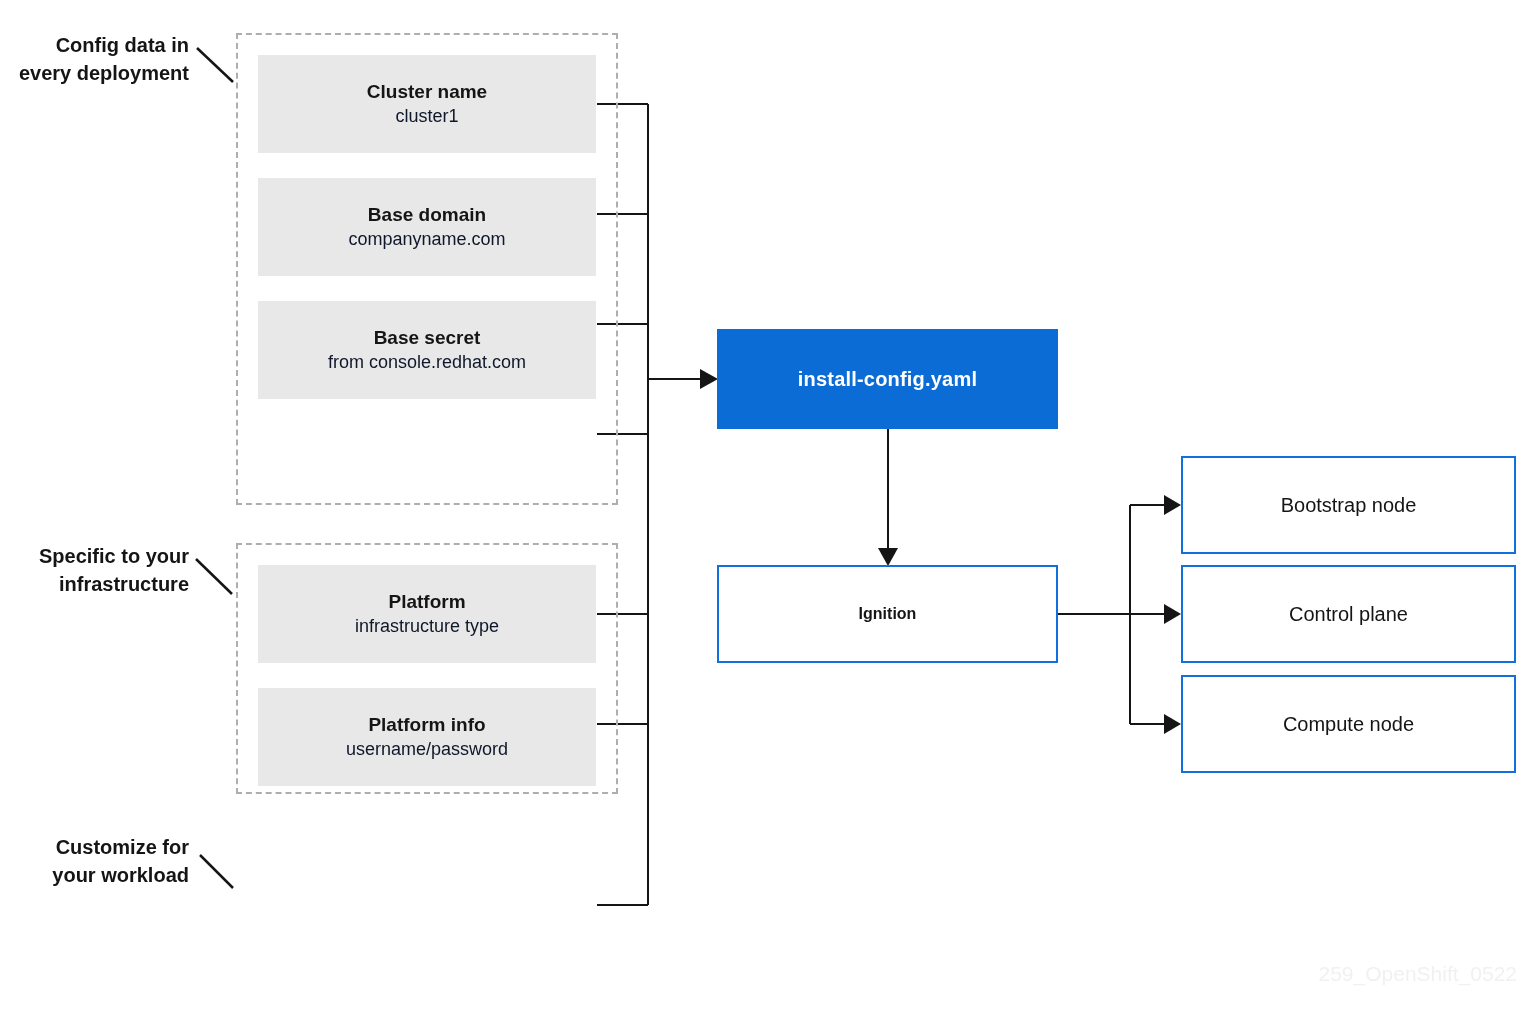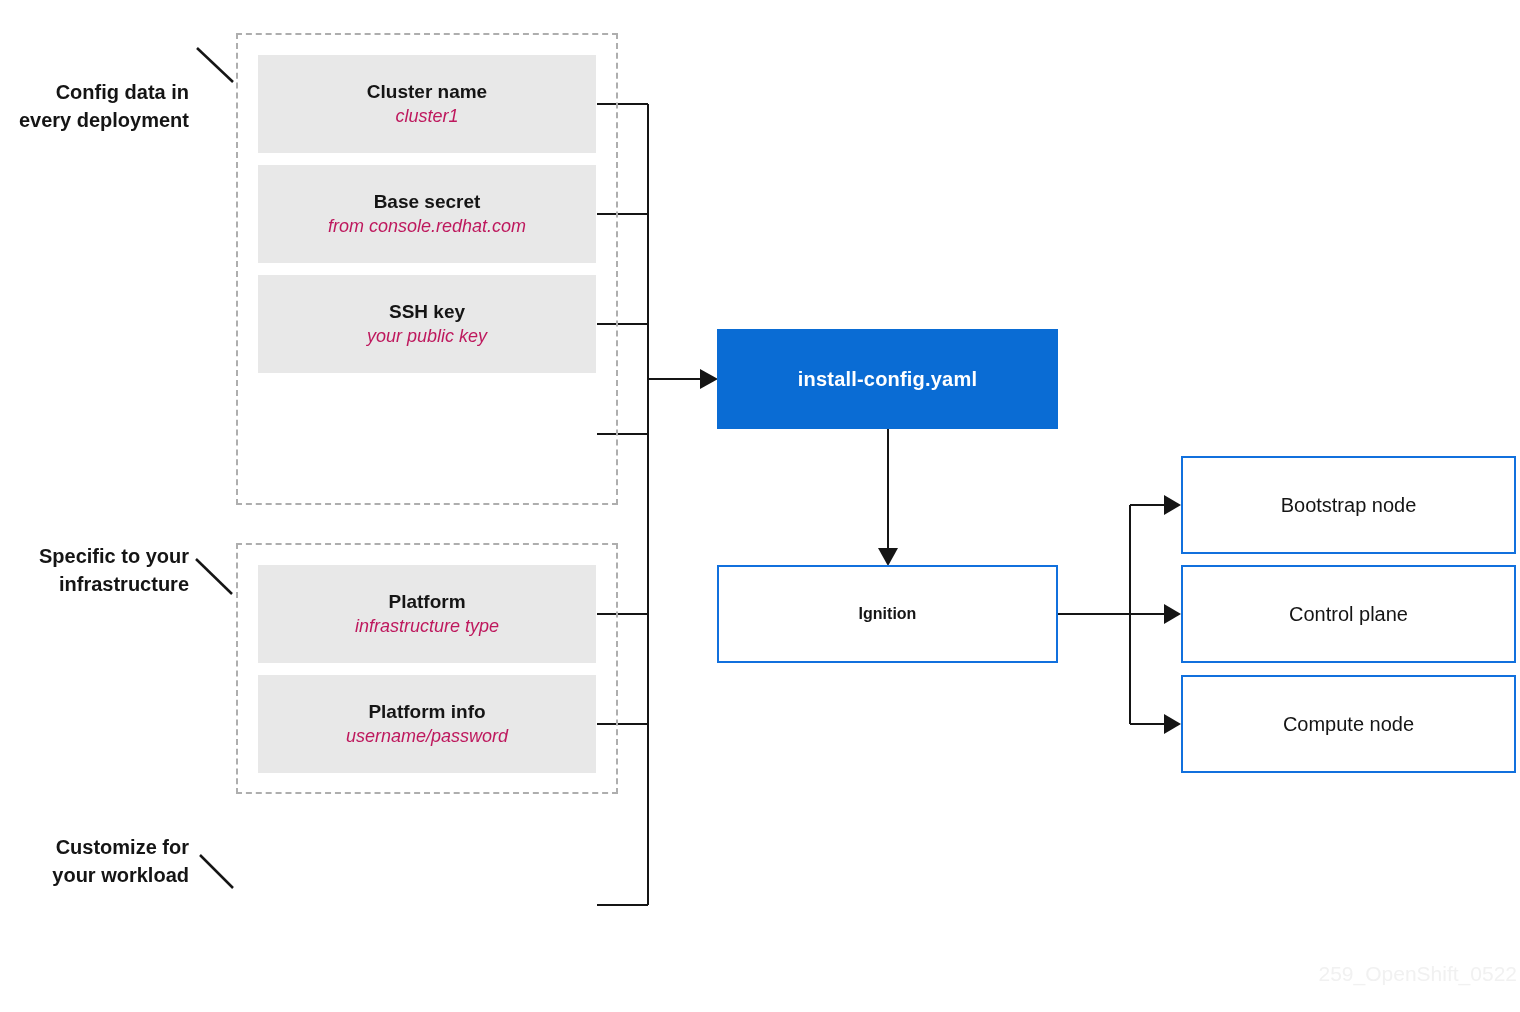--- a/index.html
+++ b/index.html
@@ -27,34 +27,34 @@
     left: 0;
     width: 189px;
     text-align: right;
     font-size: 20px;
     font-weight: 700;
     color: #151515;
     line-height: 28px;
     white-space: pre-line;
     z-index: 2;
   }
-  .ann-1 { top: 31px; margin-top: 47px; }
+  .ann-1 { top: 31px; }
   .ann-2 { top: 542px; }
   .ann-3 { top: 833px; }
 
   
   .group {
     position: absolute;
     left: 236px;
     width: 382px;
     box-sizing: border-box;
     border: 2px dashed #aeaeae;
     display: flex;
     flex-direction: column;
-    gap: 12px;
+    gap: 25px;
     padding: 20px;
     z-index: 2;
     background: transparent;
   }
   .group-1 { top: 33px;  height: 472px; }
   .group-2 { top: 543px; height: 251px; }
   .group-3 { top: 834px; height: 140px; }
 
   .item {
     flex: none;
@@ -67,22 +67,21 @@
     gap: 3px;
   }
   .item-title {
     font-size: 19px;
     font-weight: 700;
     color: #151515;
   }
   .item-sub {
     font-size: 18px;
     font-weight: 400;
-    color: #be185d;
-    font-style: italic;
+    color: #0f172a;
   }
 
   
   .node {
     position: absolute;
     box-sizing: border-box;
     display: flex;
     align-items: center;
     justify-content: center;
     z-index: 2;
@@ -171,26 +170,26 @@
 infrastructure</div>
   <div class="annotation ann-3">Customize for
 your workload</div>
 
   <div class="group group-1">
     <div class="item">
       <div class="item-title">Cluster name</div>
       <div class="item-sub">cluster1</div>
     </div>
     <div class="item">
+      <div class="item-title">Base domain</div>
+      <div class="item-sub">companyname.com</div>
+    </div>
+    <div class="item">
       <div class="item-title">Base secret</div>
       <div class="item-sub">from console.redhat.com</div>
-    </div>
-    <div class="item">
-      <div class="item-title">SSH key</div>
-      <div class="item-sub">your public key</div>
     </div>
   </div>
 
   <div class="group group-2">
     <div class="item">
       <div class="item-title">Platform</div>
       <div class="item-sub">infrastructure type</div>
     </div>
     <div class="item">
       <div class="item-title">Platform info</div>

